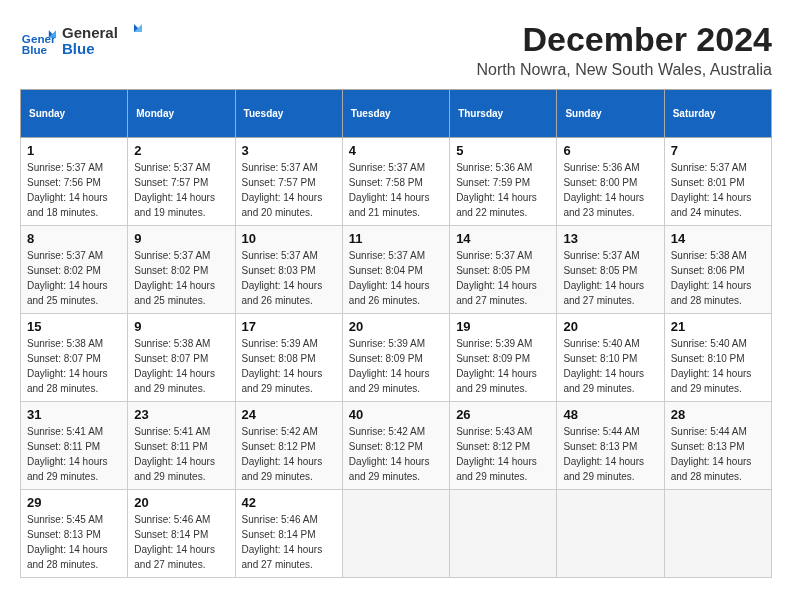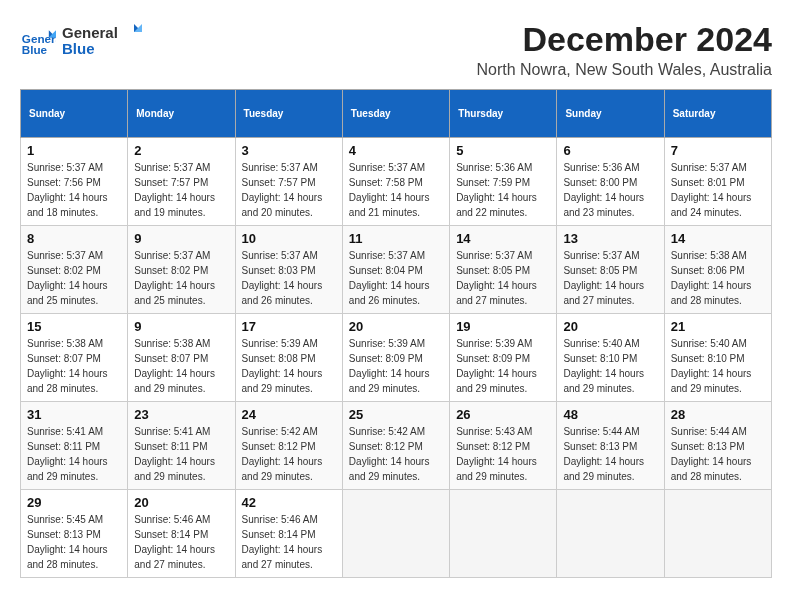--- a/index.html
+++ b/index.html
@@ -217,21 +217,21 @@
         </td>
         <td>
           <span class="day-number">23</span>
           <div class="day-info">Sunrise: 5:41 AM<br>Sunset: 8:11 PM<br>Daylight: 14 hours<br>and 29 minutes.</div>
         </td>
         <td>
           <span class="day-number">24</span>
           <div class="day-info">Sunrise: 5:42 AM<br>Sunset: 8:12 PM<br>Daylight: 14 hours<br>and 29 minutes.</div>
         </td>
         <td>
-          <span class="day-number">25</span>
+          <span class="day-number">40</span>
           <div class="day-info">Sunrise: 5:42 AM<br>Sunset: 8:12 PM<br>Daylight: 14 hours<br>and 29 minutes.</div>
         </td>
         <td>
           <span class="day-number">26</span>
           <div class="day-info">Sunrise: 5:43 AM<br>Sunset: 8:12 PM<br>Daylight: 14 hours<br>and 29 minutes.</div>
         </td>
         <td>
           <span class="day-number">48</span>
           <div class="day-info">Sunrise: 5:44 AM<br>Sunset: 8:13 PM<br>Daylight: 14 hours<br>and 29 minutes.</div>
         </td>

